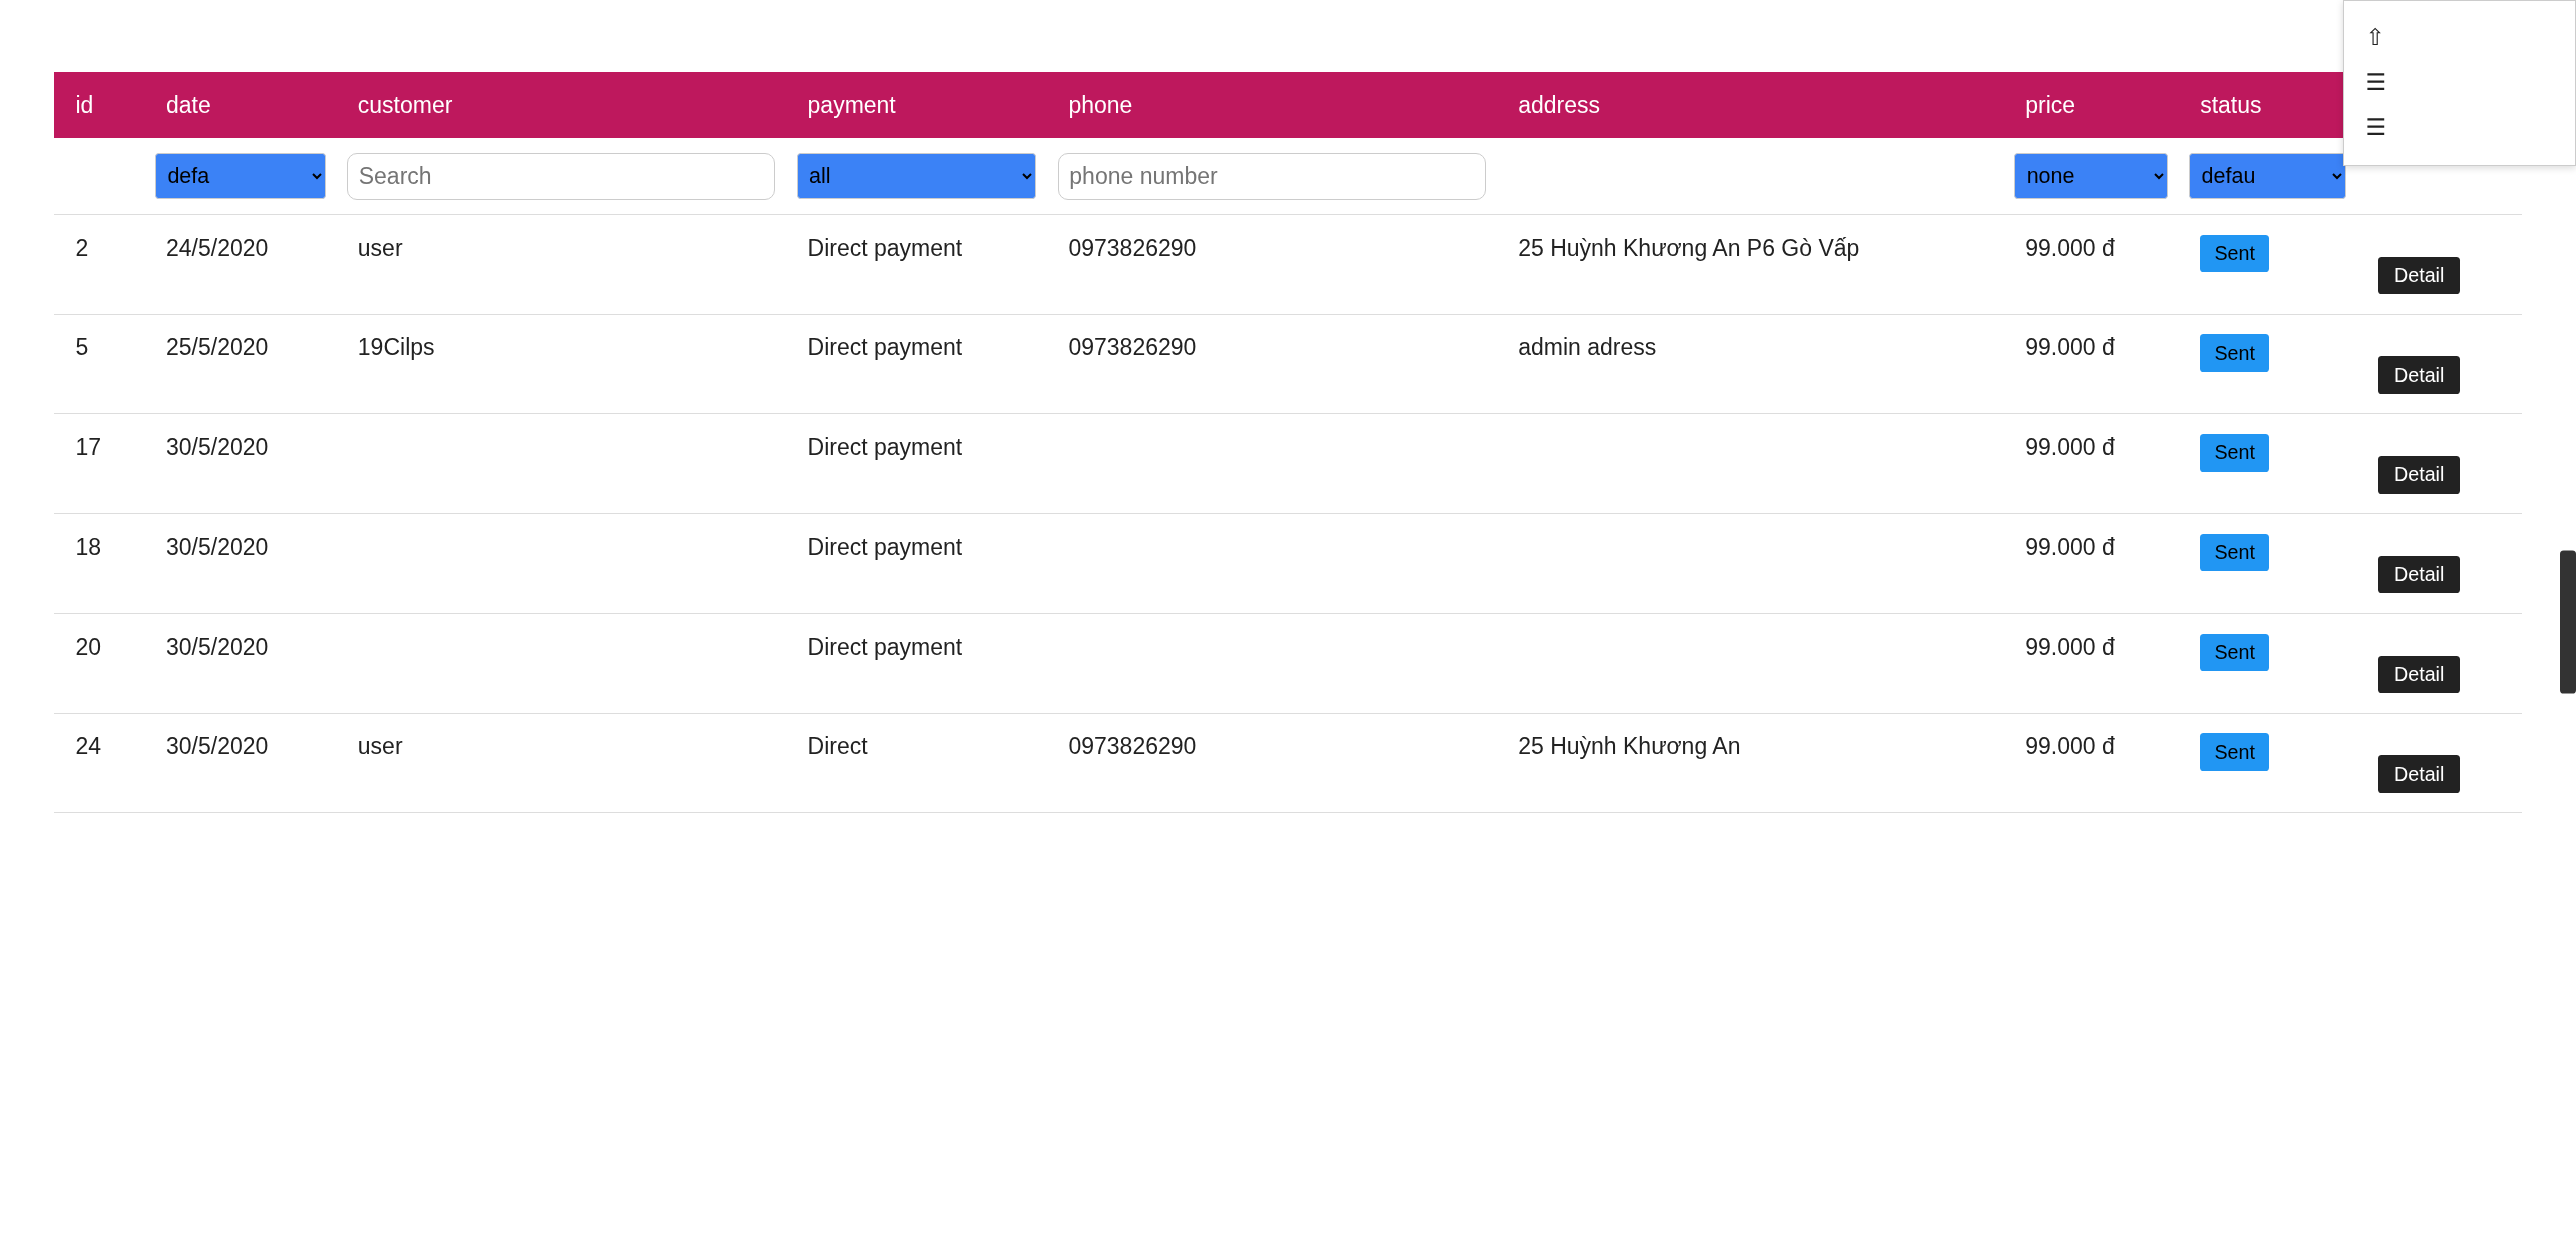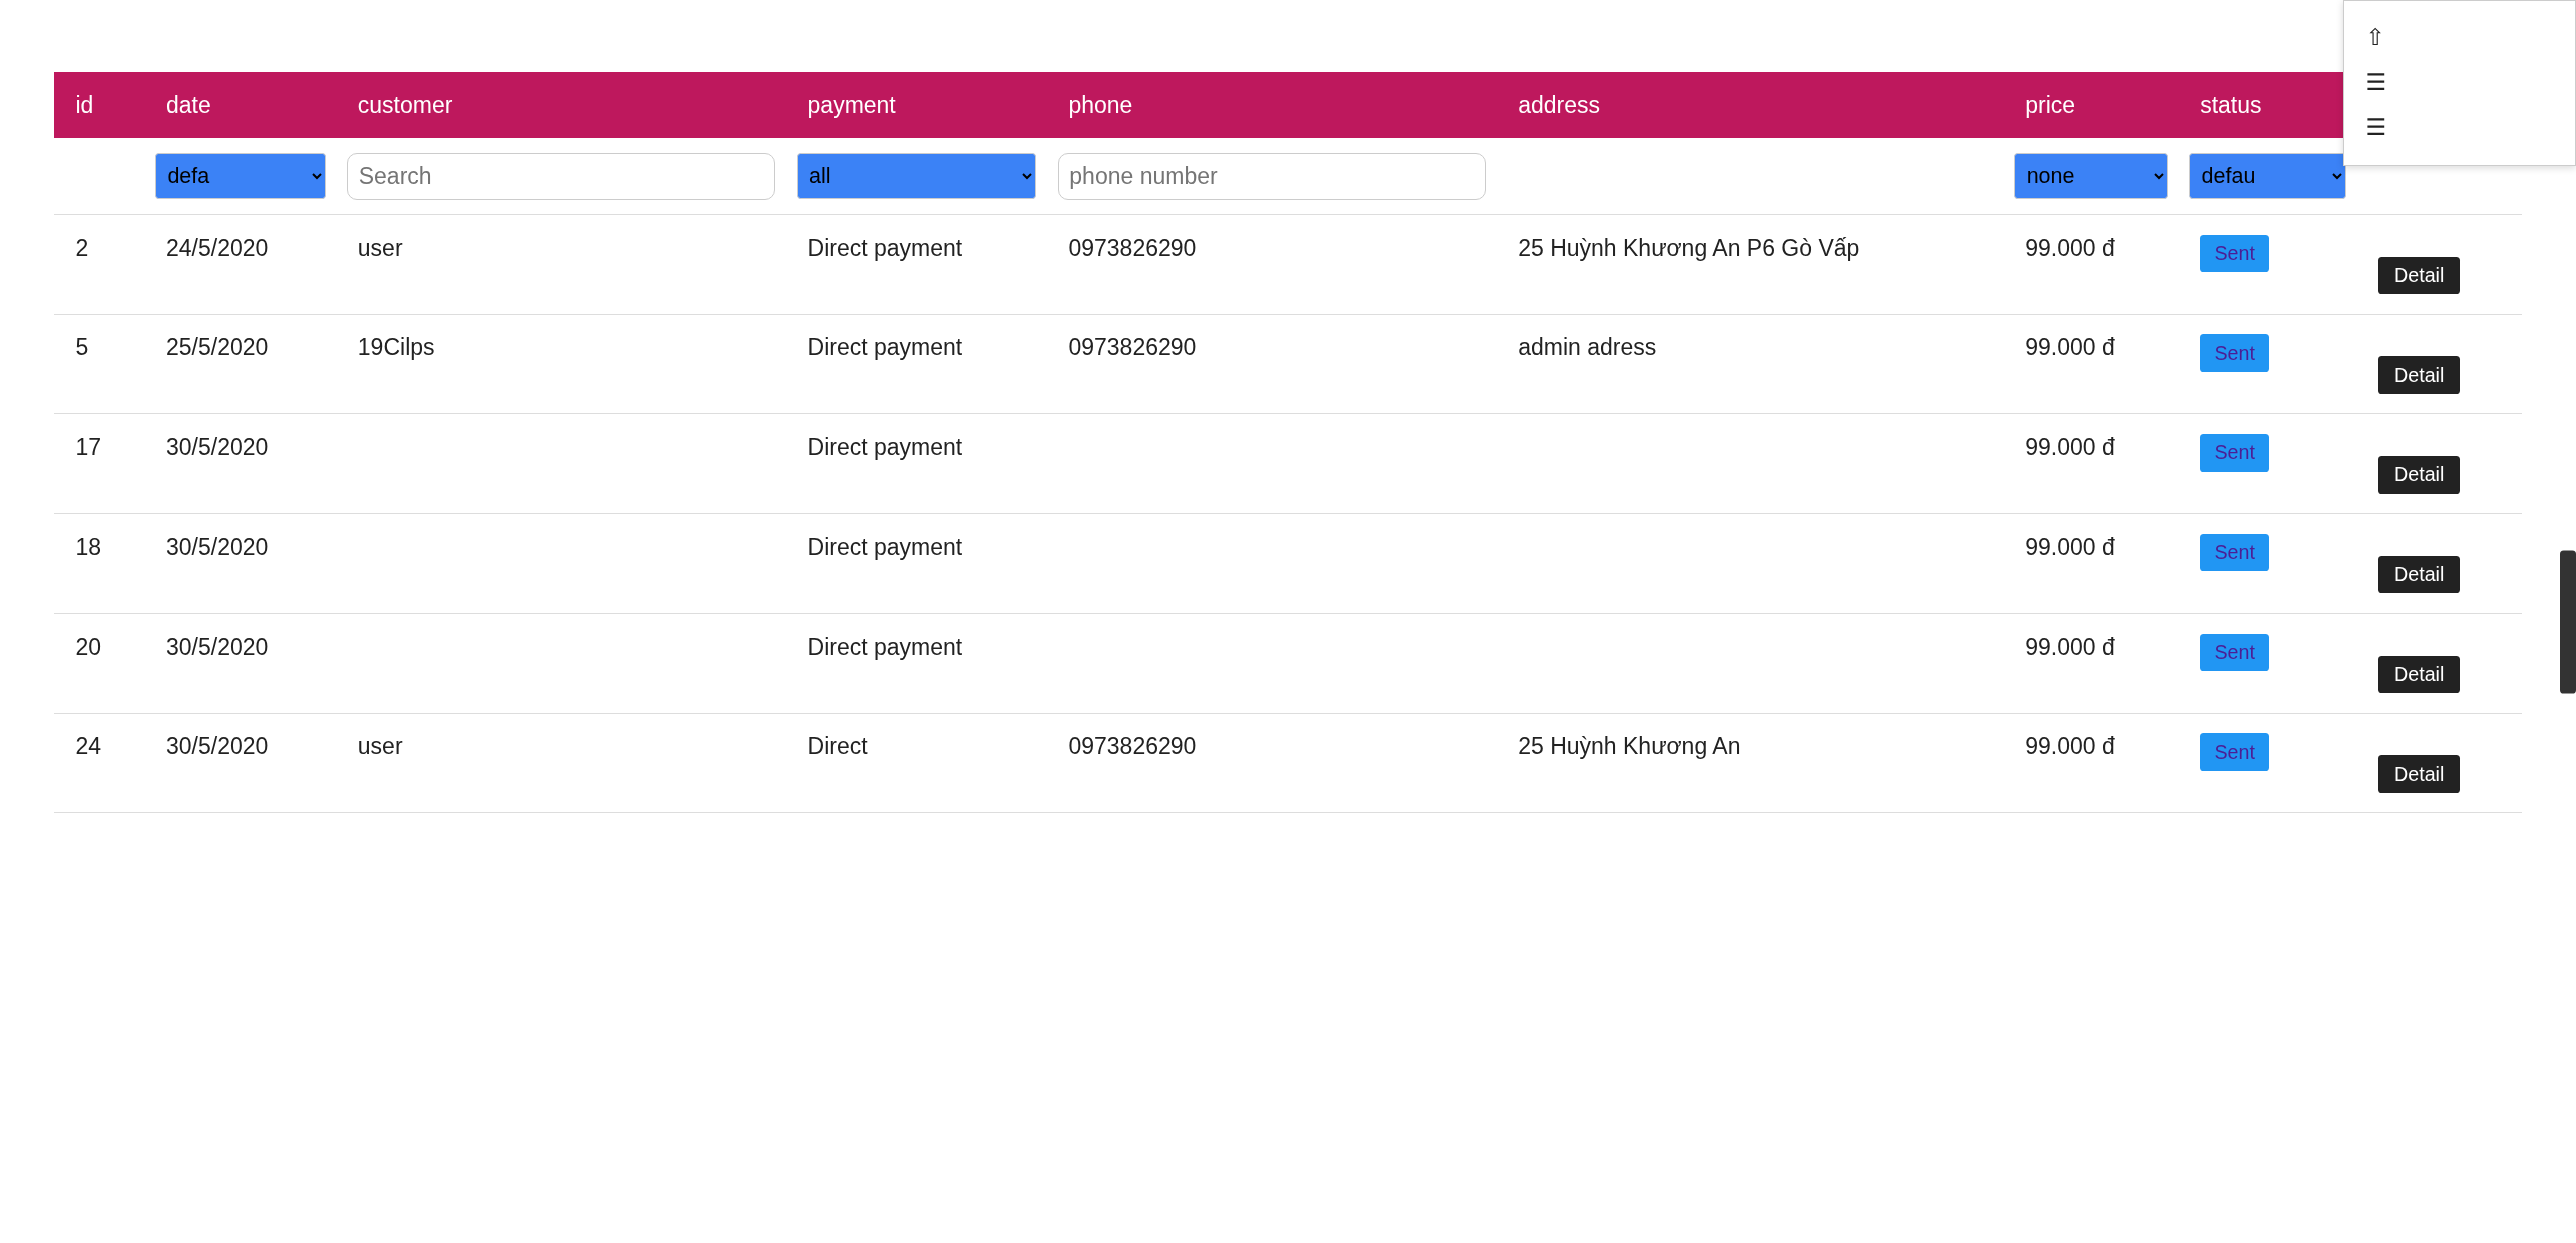--- a/index.html
+++ b/index.html
@@ -90,21 +90,21 @@
     
     .data-row td {
       padding: 19.7px 21.5px;
       border-bottom: 0.9px solid #ddd;
       vertical-align: top;
       font-size: 23px;
     }
 
     .sent-badge {
       background: #2196F3;
-      color: #4c1d95;
+      color: #000000;
       padding: 7.2px 14.3px;
       border-radius: 3.6px;
       font-size: 19.7px;
       display: inline-block;
     }
 
     .detail-button {
       background: #222;
       color: #fff;
       padding: 7.2px 16px;

